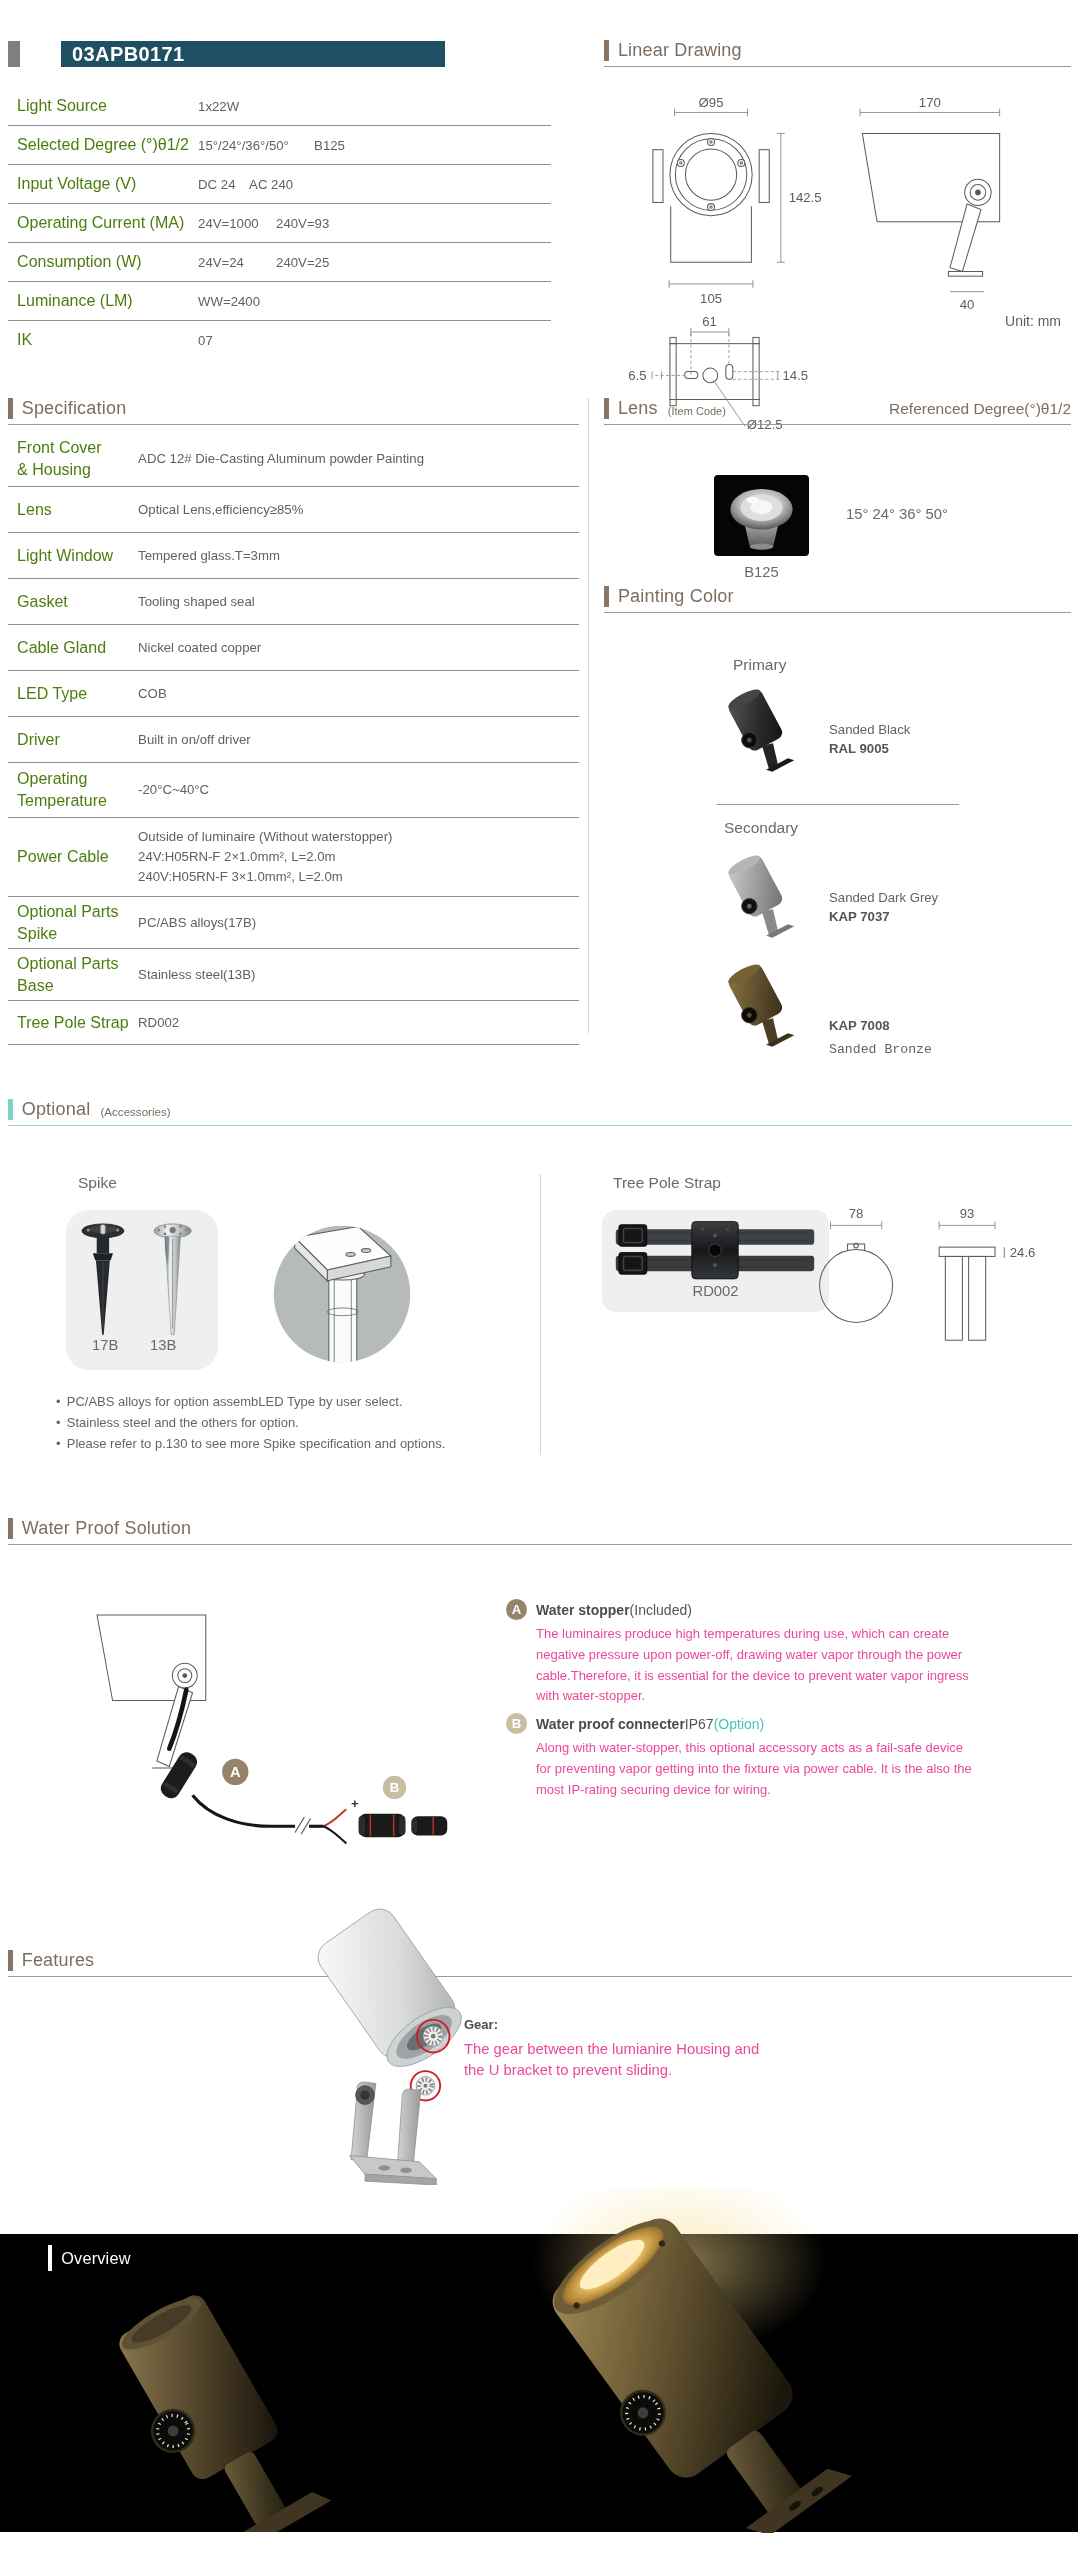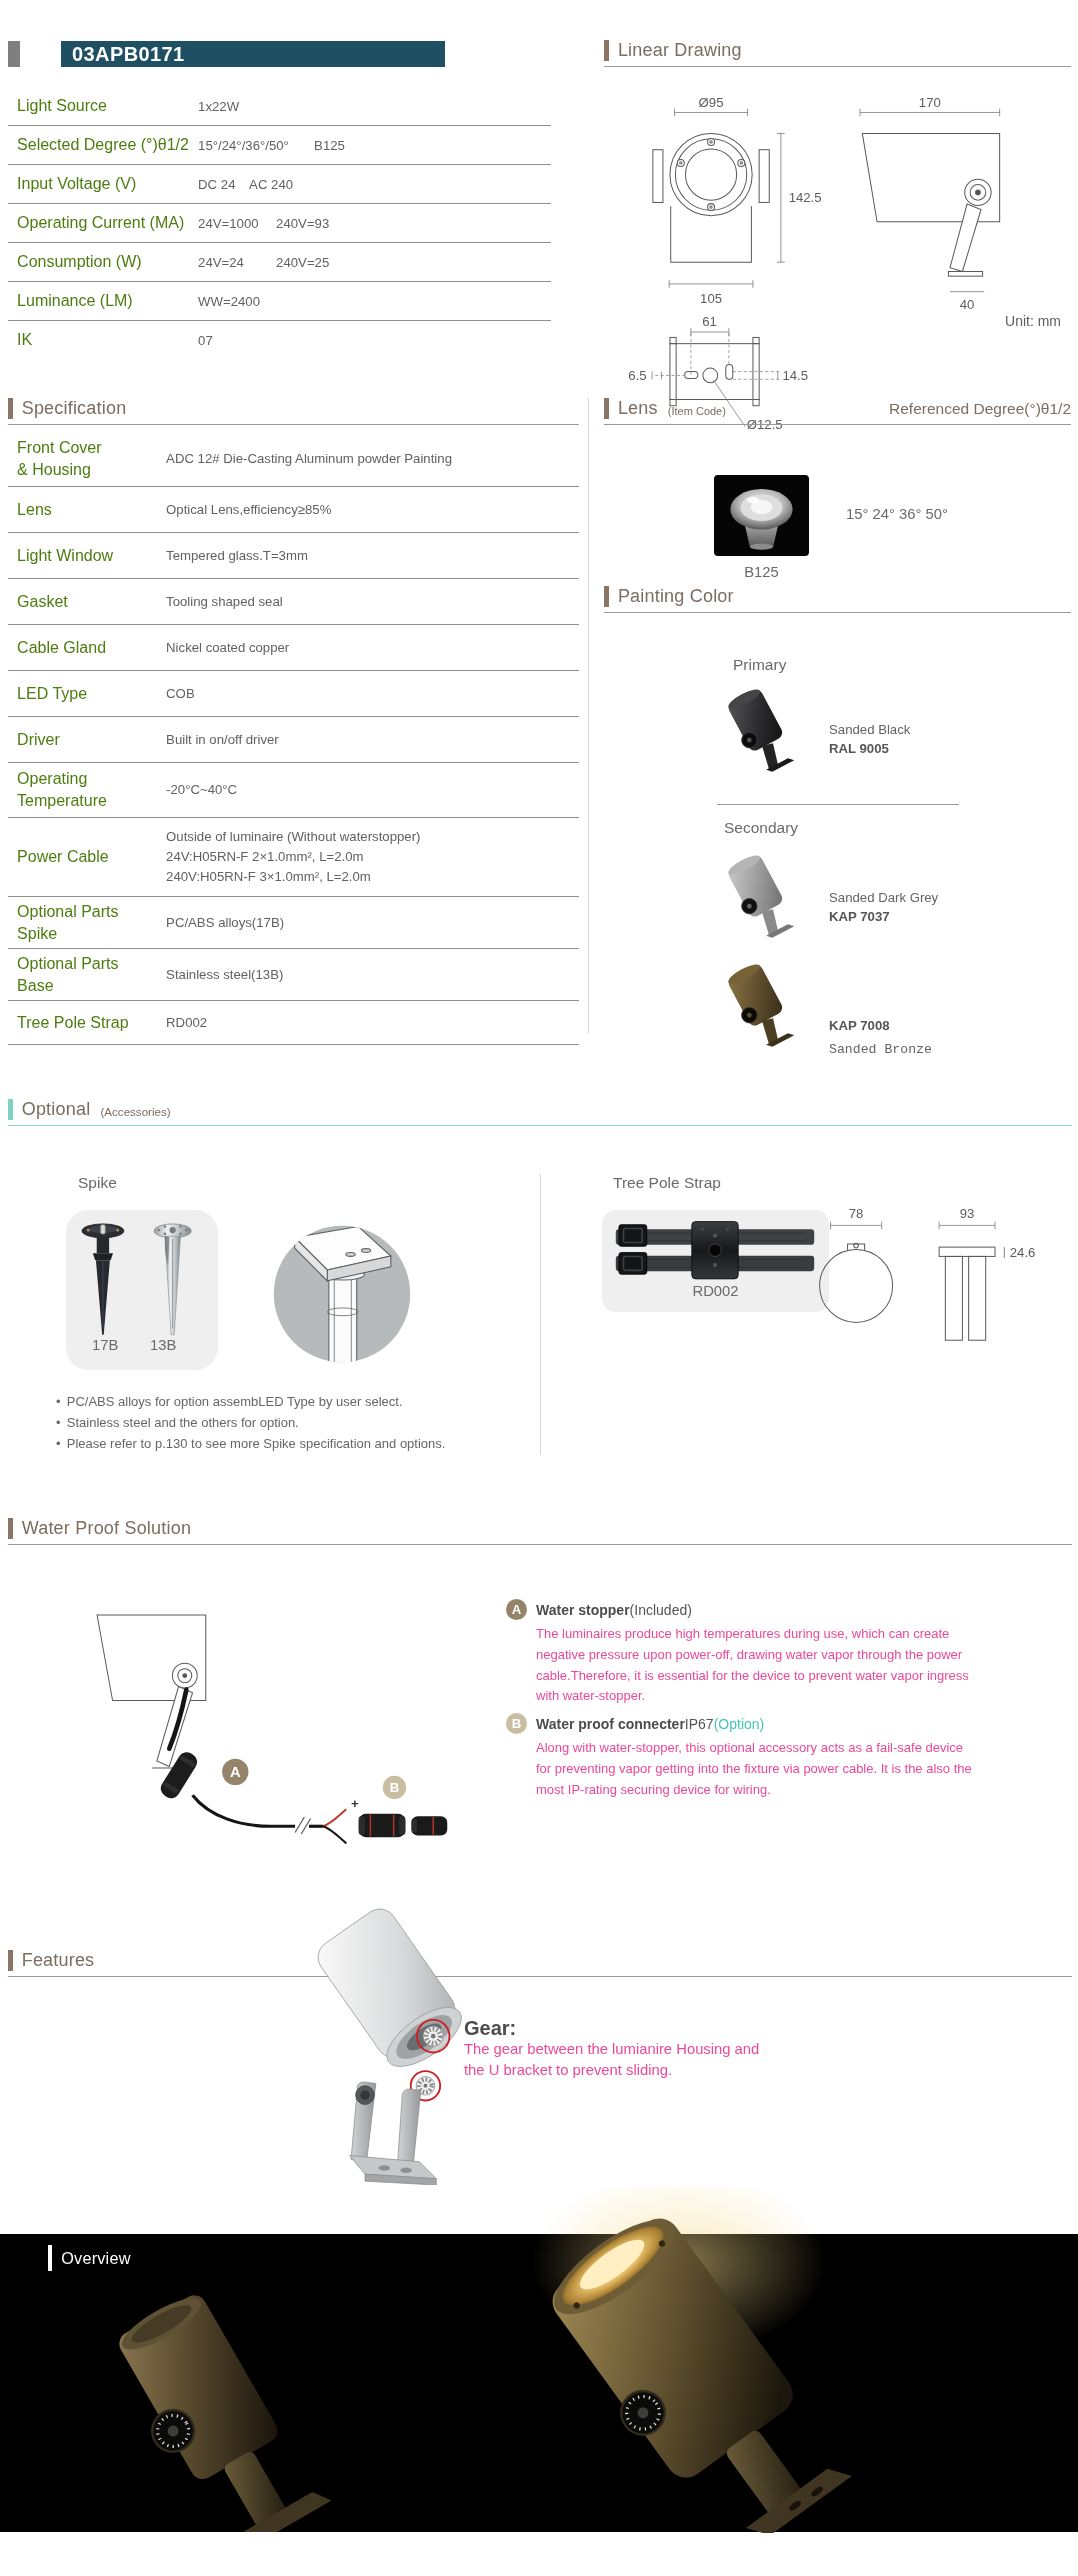--- a/index.html
+++ b/index.html
@@ -18,21 +18,21 @@
   
   .code-accent{position:absolute;background:#7f7f7f;}
   .code-bar{position:absolute;background:#1e4f63;color:#fff;font-size:20px;font-weight:bold;
             display:flex;align-items:center;padding-left:11px;letter-spacing:0.4px;}
   
   .tbl{position:absolute;}
   .trow{display:flex;align-items:center;border-bottom:0.8px solid #8f8f8f;}
   .trow.last{border-bottom:none;}
   .trow .lb{width:121px;padding-left:9.3px;font-size:16px;color:#4d7c0f;
             white-space:pre-line;line-height:1.35;flex-shrink:0;}
-  .trow .vl{font-size:13.2px;color:#616161;white-space:pre-line;line-height:1.5;margin-left:28px;}
+  .trow .vl{font-size:13.2px;color:#616161;white-space:pre-line;line-height:1.5;}
   .trow .v1{display:inline-block;min-width:78px;font-size:13.2px;color:#616161;}
   .trow .v2{display:inline-block;font-size:13.2px;color:#616161;}
   .quick .lb{width:181px;}
   .vdiv{position:absolute;width:0.8px;background:#d4d4d4;}
   .hdiv{position:absolute;height:0.8px;background:#a0a0a0;}
   
   .sublabel{position:absolute;font-size:15.5px;color:#6a6a6a;}
   .caption{position:absolute;font-size:14.8px;color:#6a6a6a;}
   .body-txt{position:absolute;font-size:13px;color:#ec4899;line-height:1.6;white-space:pre-line;}
   .swname{position:absolute;font-size:13.2px;color:#636363;}
@@ -608,21 +608,21 @@
       <path d="M128,246 Q128,236 138,236 L152,238 L142,336 L122,333 Z" fill="url(#ft-k)"></path>
       <polygon points="60,322 150,330 172,352 80,346" fill="#c6c8c9"></polygon>
       <polygon points="80,346 172,352 172,360 80,355" fill="#a3a5a7"></polygon>
       <ellipse cx="105" cy="338" rx="7" ry="3" fill="#8d8f91"></ellipse>
       <ellipse cx="133" cy="341" rx="7" ry="3" fill="#8d8f91"></ellipse>
     </g>
     <circle cx="80" cy="244" r="12" fill="#55585a" stroke="#3c3e40"></circle>
     <circle cx="80" cy="244" r="6" fill="#333537"></circle>
   </svg>
 
-  <div class="wp-title" style="left:464px;top:2017px;font-size:20px;">
+  <div class="wp-title" style="left:464px;top:2017px;font-size:13px;">
     <b>Gear:</b>
   </div>
   <div class="body-txt" style="left:464px;top:2039px;width:342px;font-size:14.8px;line-height:1.45;">The gear between the lumianire Housing and
 the U bracket to prevent sliding.</div>
 
   <div class="overview-bg" style="left:0;top:2234px;width:1078px;height:298px;"></div>
   <div class="ov-label" style="left:48px;top:2245px;">
     <span class="bar"></span>
     <span class="t">Overview</span>
   </div>

